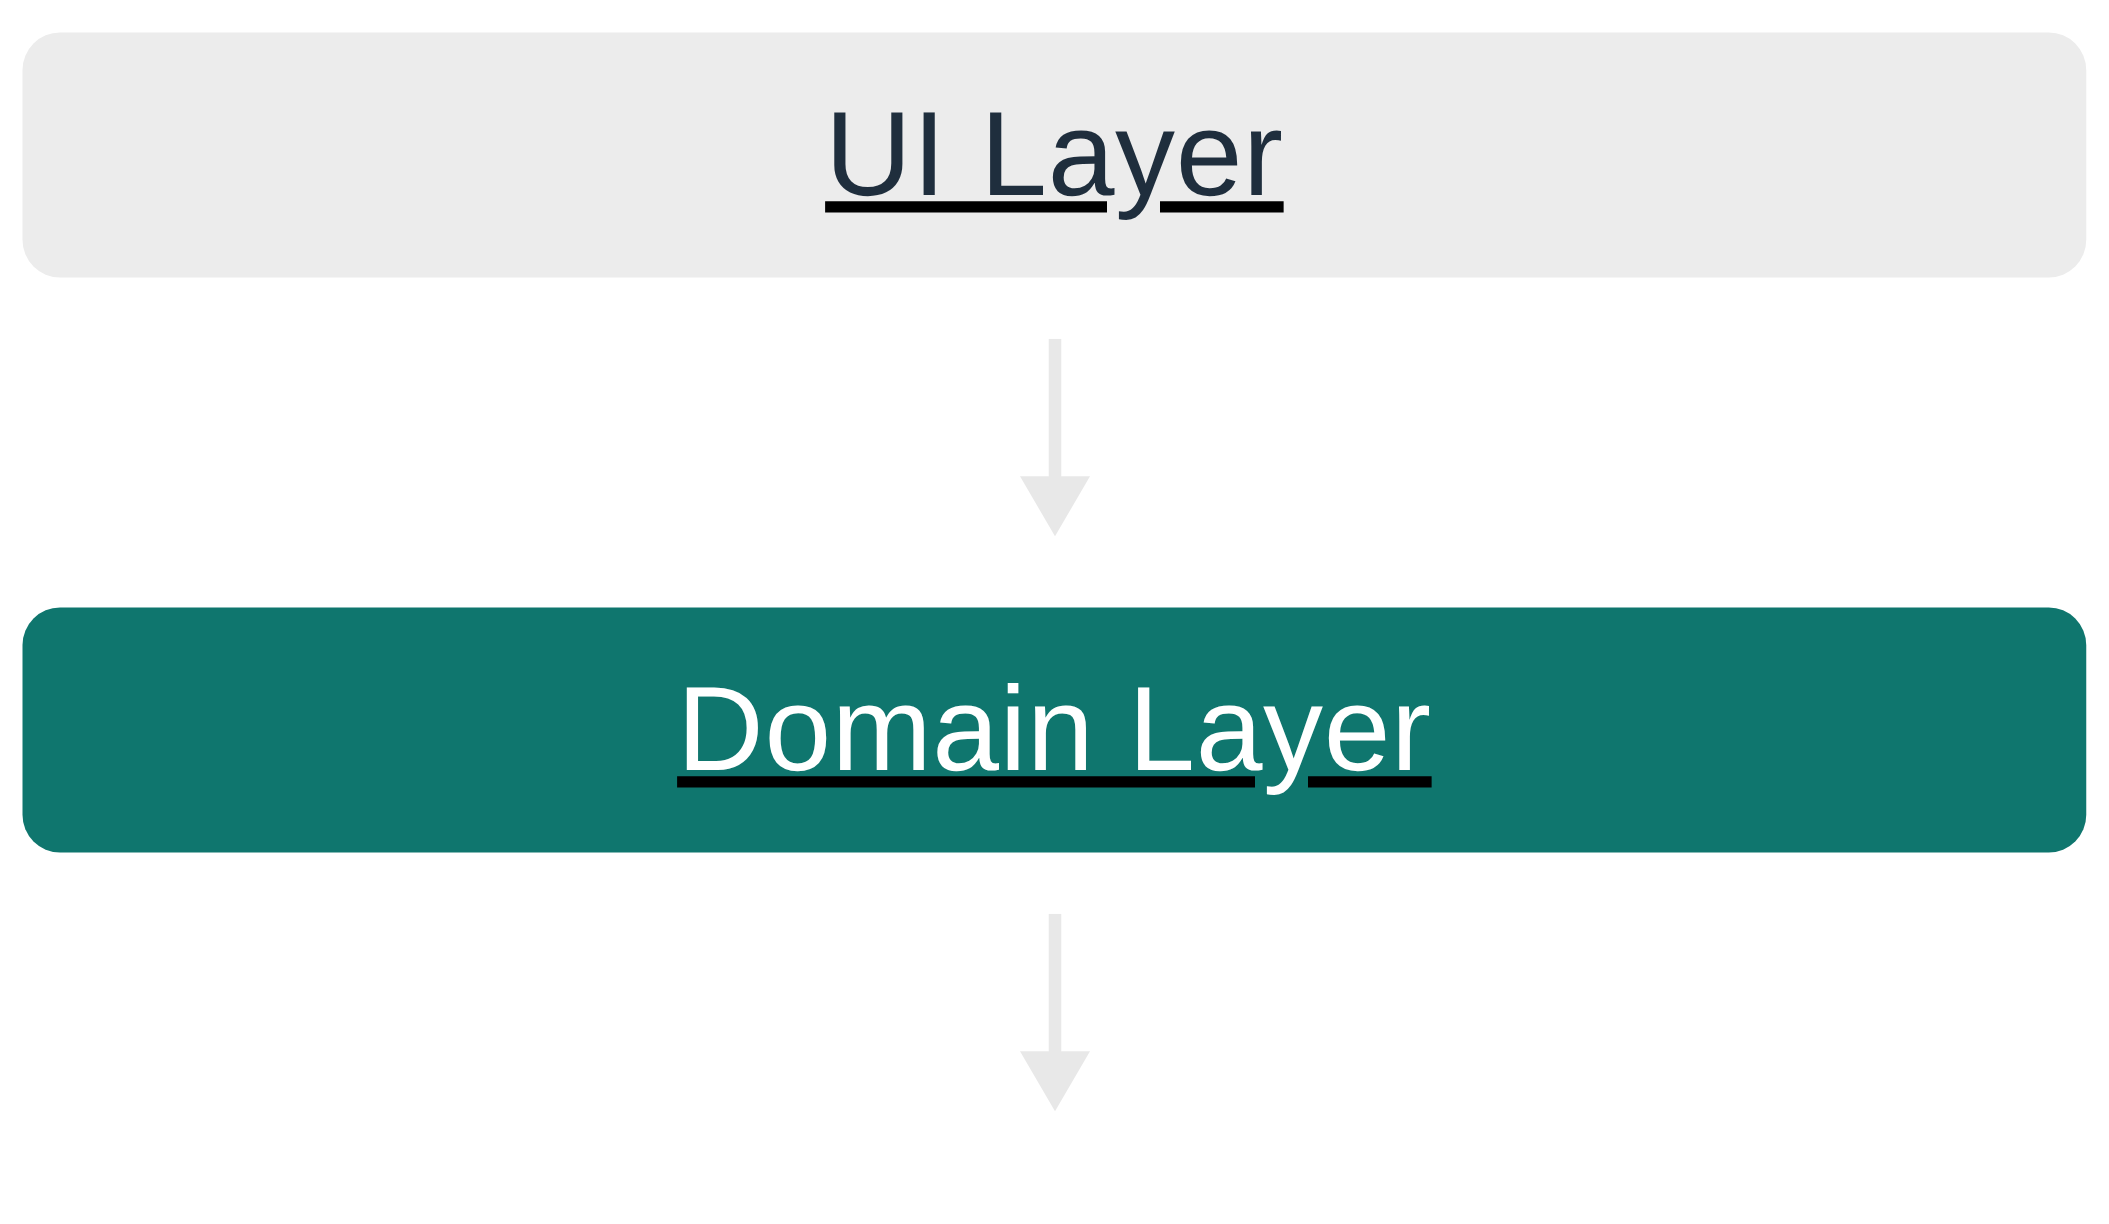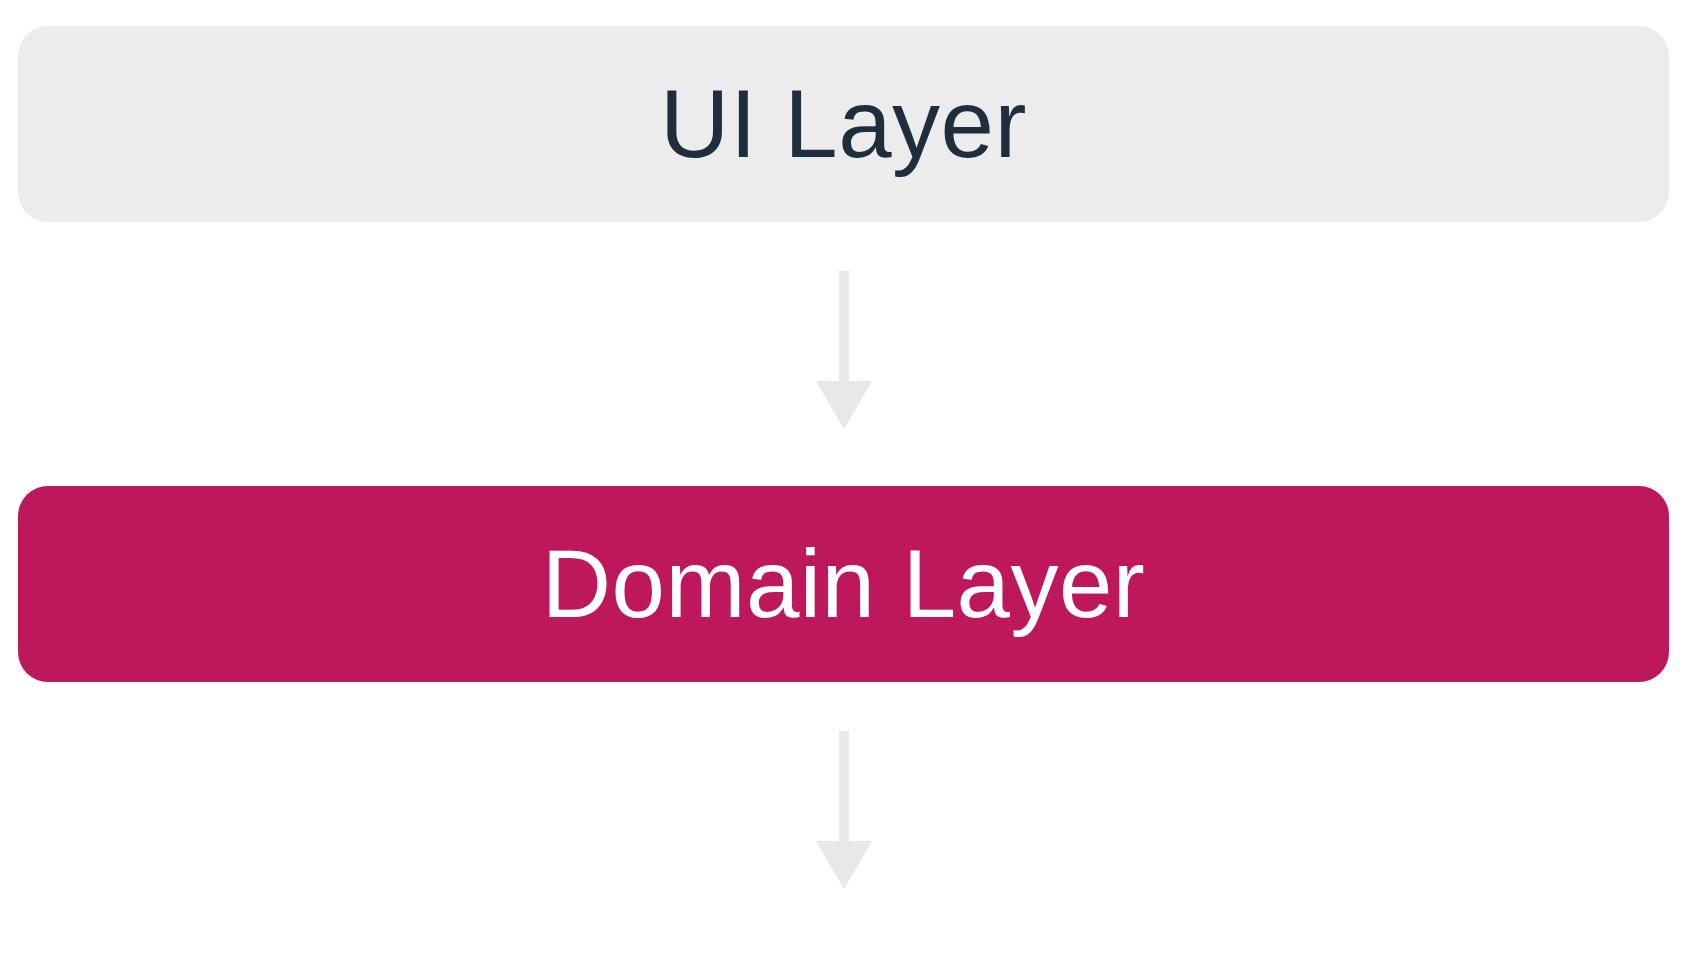--- a/index.html
+++ b/index.html
@@ -11,37 +11,38 @@
 
   .diagram {
     width: 1687px;
     height: 972px;
     padding: 26px 18px;
     display: flex;
     flex-direction: column;
     align-items: stretch;
     justify-content: space-between;
     background: #ffffff;
+    text-decoration: underline;
   }
 
   .layer-box {
     height: 196px;
     border-radius: 30px;
     display: flex;
     align-items: center;
     justify-content: center;
     flex: 0 0 auto;
   }
 
   .layer-box.gray {
     background: #ececec;
   }
 
   .layer-box.blue {
-    background: #be185d;
+    background: #0f766e;
   }
 
   .layer-label {
     font-size: 96px;
     line-height: 1;
     letter-spacing: 0.5px;
     white-space: nowrap;
   }
 
   .layer-box.gray .layer-label {

